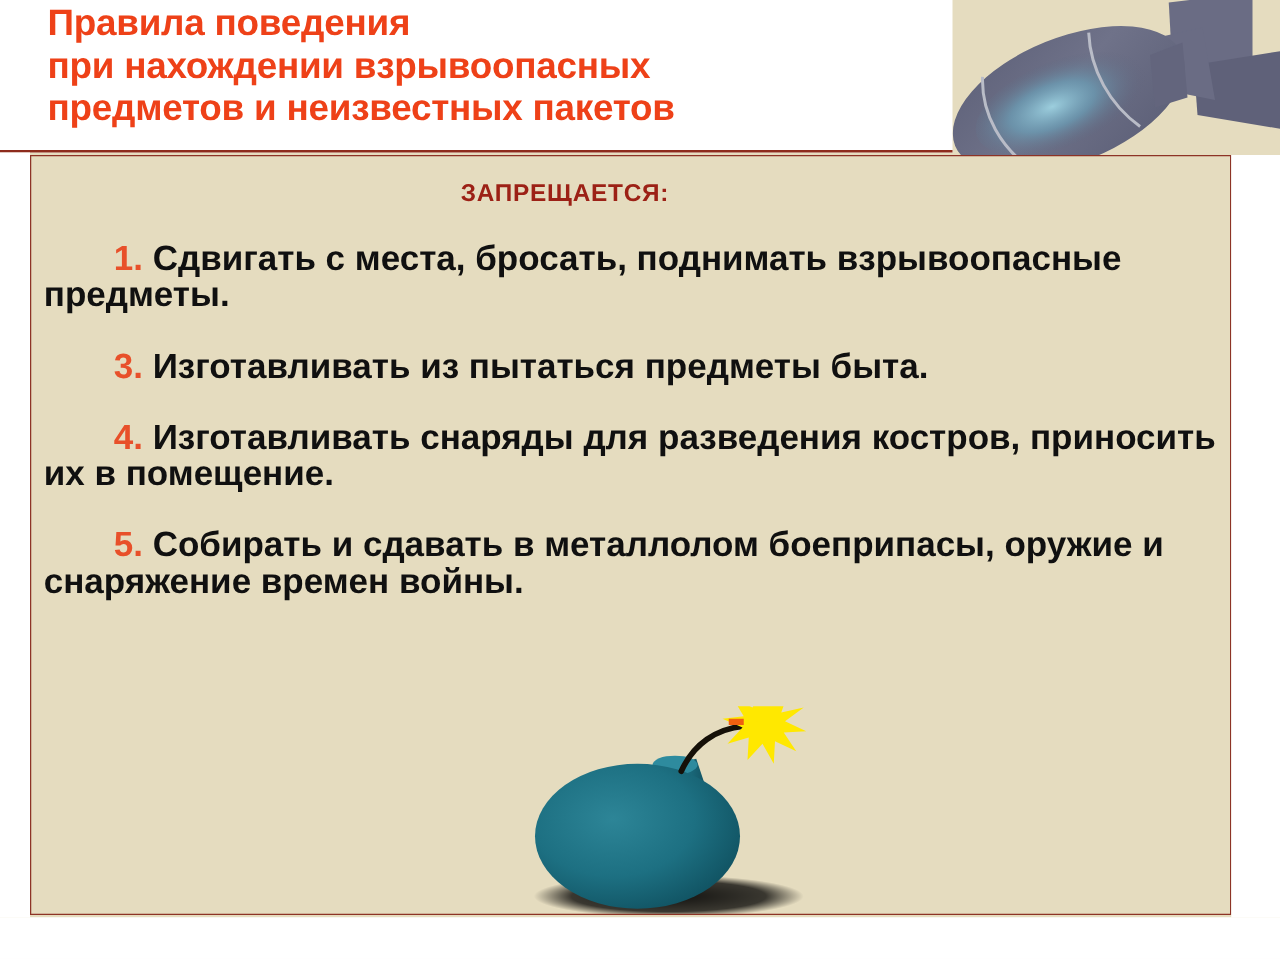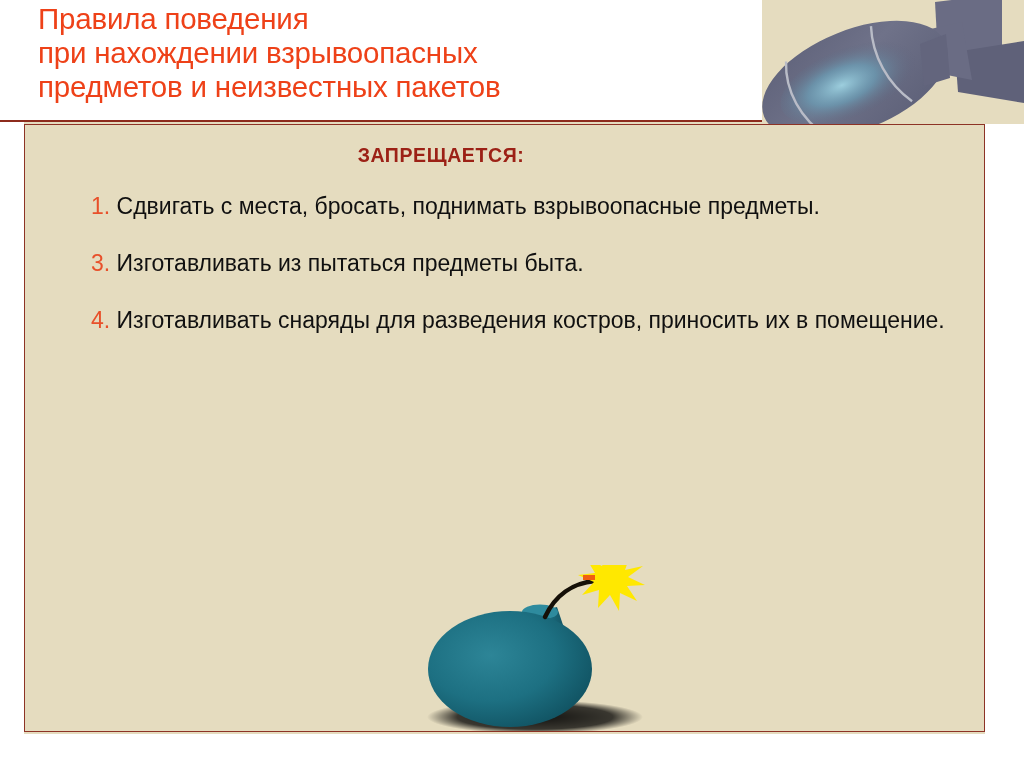--- a/index.html
+++ b/index.html
@@ -40,21 +40,21 @@
     border-bottom: 2px solid #8d2b1c;
     box-sizing: border-box;
   }
   .title-text {
     position: absolute;
     left: 38px;
     top: 2px;
     width: 716px;
     color: #ee4118;
     font-family: "Liberation Sans", sans-serif;
-    font-weight: normal;
+    font-weight: bold;
     font-size: 29.5px;
     line-height: 34px;
     letter-spacing: -0.2px;
     white-space: pre-line;
   }
 
   
   .content-panel {
     position: absolute;
     left: 24px;
@@ -62,41 +62,41 @@
     width: 961px;
     height: 608px;
     background: #e5dcbf;
     border: 1.5px solid #8d3326;
     box-sizing: border-box;
     overflow: hidden;
   }
 
   .prohibit-heading {
     position: absolute;
-    left: 4px;
+    left: 15px;
     top: 19px;
     width: 100%;
     text-align: center;
     padding-right: 135px;
     box-sizing: border-box;
     color: #9c2116;
     font-weight: bold;
     font-size: 19.5px;
     letter-spacing: 0.6px;
   }
 
   .rules {
     position: absolute;
     left: 10px;
     top: 67px;
     width: 940px;
   }
   .rule {
-    font-size: 23px;
-    font-weight: normal;
+    font-size: 28px;
+    font-weight: bold;
     color: #101010;
     line-height: 29px;
     margin-bottom: 28px;
     text-indent: 56px;
   }
   .rule .num {
     color: #e8502a;
   }
   .rule .body {
     color: #101010;
@@ -200,20 +200,23 @@
 
 
       <div class="rule">
         <span class="num">3.</span><span class="body"> Изготавливать из пытаться предметы быта.</span>
       </div>
 
       <div class="rule">
         <span class="num">4.</span><span class="body"> Изготавливать снаряды для разведения костров, приносить их в помещение.</span>
       </div>
 
+      <div class="rule">
+        <span class="num">5.</span><span class="body"> Собирать и сдавать в металлолом боеприпасы,  оружие и снаряжение времен войны.</span>
+      </div>
 
     </div>
 
     <div class="bomb-wrap">
       <svg width="320" height="170" viewBox="0 0 320 170">
         <defs>
           <radialGradient id="bgrad" cx="38%" cy="38%" r="72%">
             <stop offset="0%" stop-color="#2d8597"></stop>
             <stop offset="55%" stop-color="#1d7082"></stop>
             <stop offset="100%" stop-color="#0f4f5e"></stop>

